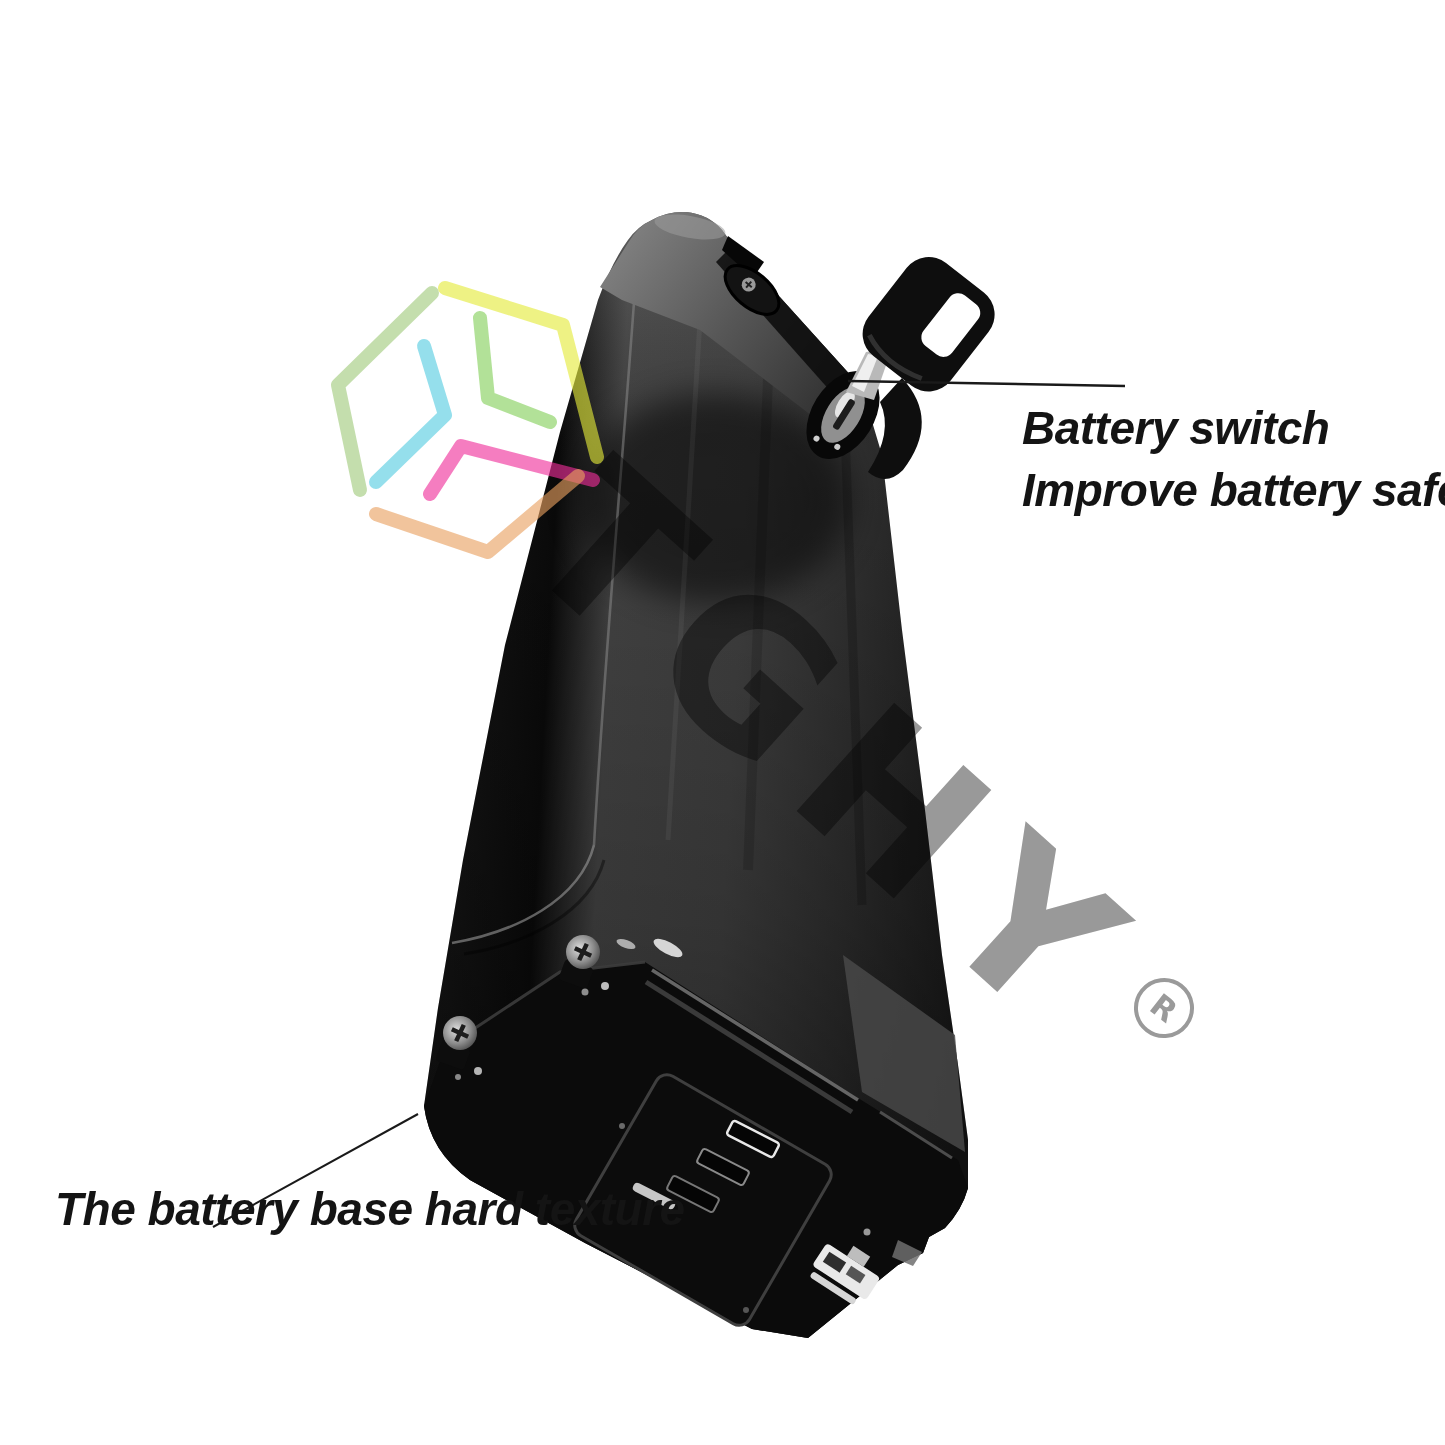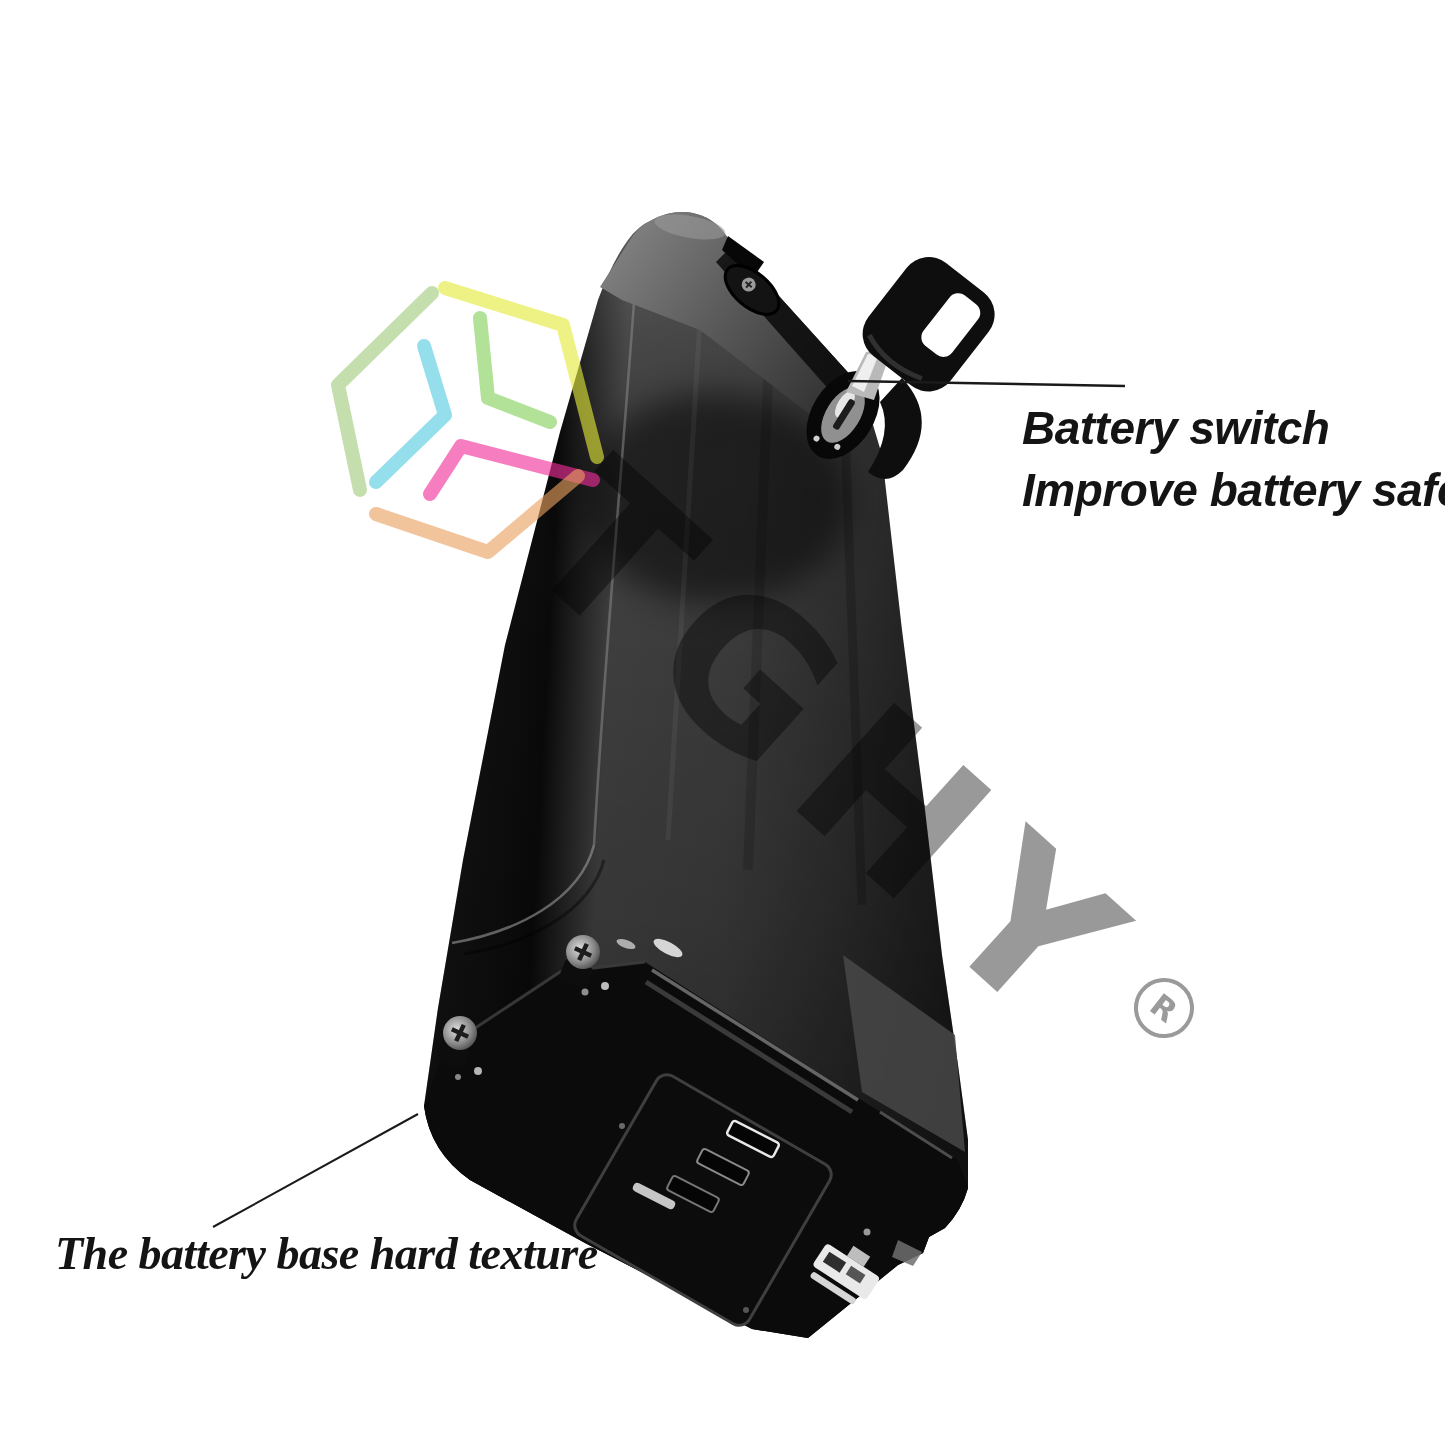--- a/index.html
+++ b/index.html
@@ -207,15 +207,15 @@
   </div>
 
   <svg class="layer" viewBox="0 0 1445 1445" style="pointer-events:none">
     <line x1="848" y1="381" x2="1125" y2="386" stroke="#1a1a1a" stroke-width="2.5"></line>
     <line x1="418" y1="1114" x2="213" y2="1227" stroke="#1a1a1a" stroke-width="2"></line>
   </svg>
 
   <div class="annot" style="left:1022px;top:403px;">Battery switch</div>
   <div class="annot" style="left:1022px;top:465px;">Improve battery safety</div>
 
-  <div class="annot" style="left:55px;top:1229px;font-family:Liberation Serif, serif;">The battery base hard texture</div>
+  <div class="annot" style="left:55px;top:1184px;">The battery base hard texture</div>
 
 </div>
 
 </body></html>

